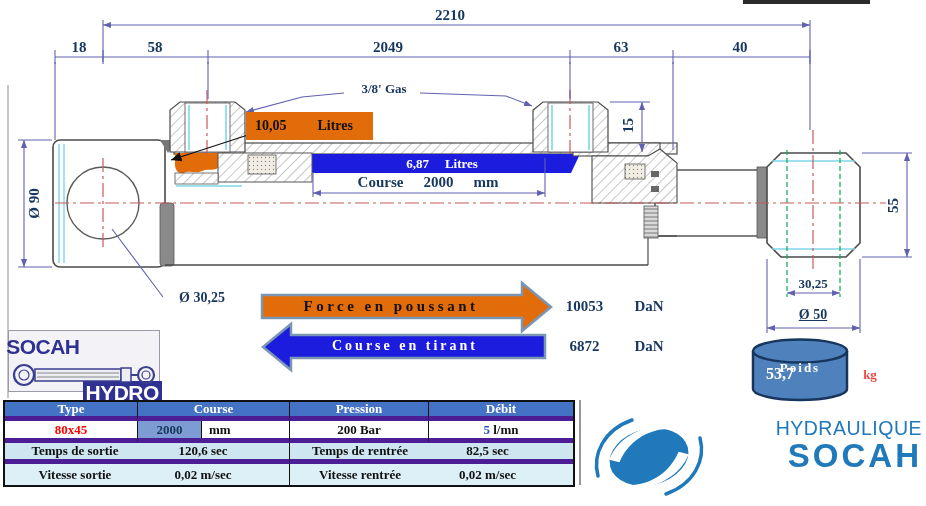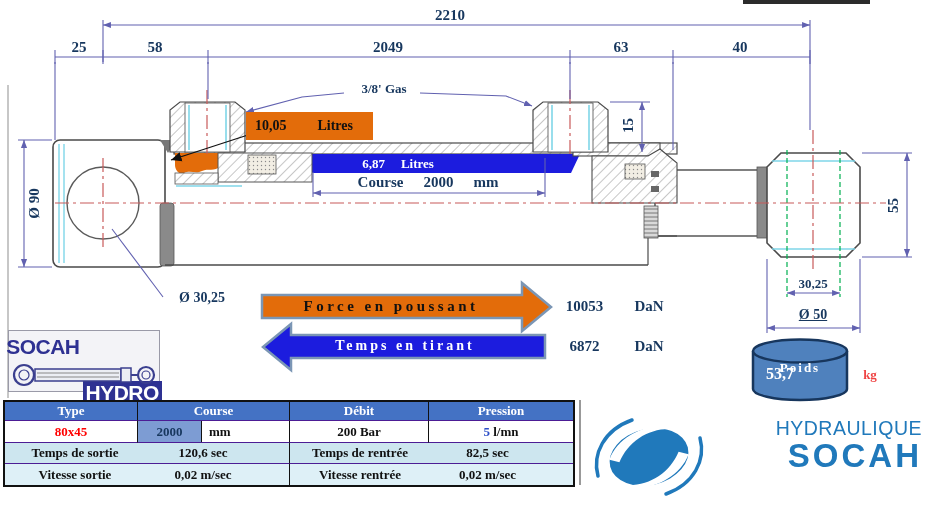--- a/index.html
+++ b/index.html
@@ -14,21 +14,21 @@
   
   .volbox{position:absolute;display:flex;align-items:center;font:bold 14px "Liberation Serif",serif;}
   
   .arrtxt{position:absolute;font:bold 15px "Liberation Serif",serif;letter-spacing:3.5px;
           text-align:center;white-space:nowrap;}
   
   #spec-table{position:absolute;left:3px;top:400px;width:572px;border:2px solid #111;
               font:bold 13px "Liberation Serif",serif;color:#111;box-sizing:border-box;}
   .trow{display:grid;grid-template-columns:133px 152px 139px 144px;}
   .trow2{display:grid;grid-template-columns:285px 283px;}
-  .tcell{border-right:1px solid #111;border-bottom:1px solid #4c1d95;display:flex;
+  .tcell{border-right:1px solid #111;border-bottom:5px solid #4c1d95;display:flex;
          align-items:center;justify-content:center;box-sizing:border-box;}
   .tcell:last-child{border-right:none;}
   .thead{height:19px;background:#4472C4;color:#fff;}
   .trowA{height:22px;background:#fff;}
   .trowB{height:21px;background:#CDE6EF;}
   .trowC{height:21px;background:#DEF0F7;border-bottom:none;}
   .half{display:grid;grid-template-columns:140px 1fr;}
   .half .v{padding-right:28px;}
   
   #luce-logo{position:absolute;left:8px;top:330px;width:152px;height:62px;background:#f3f3f7;
@@ -164,51 +164,51 @@
   <polygon points="262,295 522,295 522,283 551,307 522,331 522,318 262,318" fill="#E36C0A" stroke="#7B96B5" stroke-width="2.5"></polygon>
   <polygon points="545,335 291,335 291,324 263,347 291,370 291,358 545,358" fill="#1C1CDE" stroke="#7B96B5" stroke-width="2.5"></polygon>
 
   <g>
     <path d="M753,351 v38 a47,11 0 0 0 94 0 v-38" fill="#4F81BD" stroke="#17365D" stroke-width="2.5"></path>
     <ellipse cx="800" cy="351" rx="47" ry="11.5" fill="#4F81BD" stroke="#17365D" stroke-width="2.5"></ellipse>
   </g>
 </svg>
 
 <div class="lbl" style="left:420px;top:7px;width:60px;">2210</div>
-<div class="lbl" style="left:59px;top:39px;width:40px;">25</div>
+<div class="lbl" style="left:59px;top:39px;width:40px;">18</div>
 <div class="lbl" style="left:135px;top:39px;width:40px;">58</div>
 <div class="lbl" style="left:358px;top:39px;width:60px;">2049</div>
 <div class="lbl" style="left:601px;top:39px;width:40px;">63</div>
 <div class="lbl" style="left:720px;top:39px;width:40px;">40</div>
 <div class="lbl sm" style="left:338px;top:81px;width:92px;">3/8' Gas</div>
 <div class="lbl rot" style="left:600px;top:117px;width:56px;">15</div>
 <div class="lbl rot" style="left:6px;top:195px;width:56px;">Ø 90</div>
 <div class="lbl" style="left:162px;top:289px;width:80px;font-size:14px;">Ø 30,25</div>
 <div class="lbl rot" style="left:865px;top:197px;width:56px;">55</div>
 <div class="lbl sm" style="left:776px;top:276px;width:74px;">30,25</div>
 <div class="lbl" style="left:776px;top:306px;width:74px;font-size:14px;text-decoration:underline;">Ø 50</div>
 
 <div class="volbox" style="left:246px;top:112px;width:127px;height:28px;background:#E36C0A;color:#111;padding:0 20px 0 9px;justify-content:space-between;box-sizing:border-box;">
   <span>10,05</span>
   <span>Litres</span>
 </div>
-<div class="volbox" style="left:312px;top:155px;width:172px;height:18px;color:#fff;font-size:13px;justify-content:center;gap:16px;">
+<div class="volbox" style="left:312px;top:155px;width:172px;height:18px;color:#fff;font-size:13px;justify-content:center;gap:16px;padding-left:44px;">
   <span>6,87</span>
   <span>Litres</span>
 </div>
 <div class="lbl flexc" style="left:333px;top:174px;width:190px;gap:20px;">
   <span>Course</span>
   <span>2000</span>
   <span>mm</span>
 </div>
 
 <div class="arrtxt" style="left:266px;top:298px;width:250px;color:#111;">Force en poussant</div>
 <div class="lbl" style="left:552px;top:298px;width:65px;">10053</div>
 <div class="lbl" style="left:626px;top:298px;width:46px;">DaN</div>
-<div class="arrtxt" style="left:280px;top:338px;width:250px;color:#fff;font-size:14px;letter-spacing:3px;">Temps en tirant</div>
+<div class="arrtxt" style="left:280px;top:338px;width:250px;color:#fff;font-size:14px;letter-spacing:3px;">Course en tirant</div>
 <div class="lbl" style="left:552px;top:338px;width:65px;">6872</div>
 <div class="lbl" style="left:626px;top:338px;width:46px;">DaN</div>
 
 <div class="lbl sm" style="left:762px;top:360px;width:76px;color:#fff;letter-spacing:2px;">Poids</div>
 <div class="lbl" style="left:754px;top:365px;width:52px;color:#fff;font-size:16px;">53,7</div>
 <div class="lbl sm" style="left:852px;top:367px;width:36px;color:#ef4444;">kg</div>
 
 <div id="luce-logo">
   <div id="luce-text">
     <span class="p1">SOCAH</span>
@@ -224,22 +224,22 @@
     <line x1="121" y1="15" x2="128" y2="15" stroke="#3b3f8f" stroke-width="2"></line>
     <circle cx="136" cy="15" r="8" fill="none" stroke="#3b3f8f" stroke-width="2.2"></circle>
     <circle cx="136" cy="15" r="4" fill="none" stroke="#3b3f8f" stroke-width="1.2"></circle>
   </svg>
 </div>
 
 <div id="spec-table">
   <div class="trow">
     <div class="tcell thead">Type</div>
     <div class="tcell thead">Course</div>
+    <div class="tcell thead">Pression</div>
     <div class="tcell thead">Débit</div>
-    <div class="tcell thead">Pression</div>
   </div>
   <div class="trow">
     <div class="tcell trowA" style="color:#FF0000;">80x45</div>
     <div class="tcell trowA" style="justify-content:flex-start;padding:0;">
       <span style="background:#7D9CD3;color:#17375E;width:64px;height:100%;display:flex;align-items:center;justify-content:center;box-sizing:border-box;border-right:1px solid #111;">2000</span>
       <span style="padding-left:7px;">mm</span>
     </div>
     <div class="tcell trowA">200 Bar</div>
     <div class="tcell trowA">
       <span style="color:#2E50C8;">5</span>

